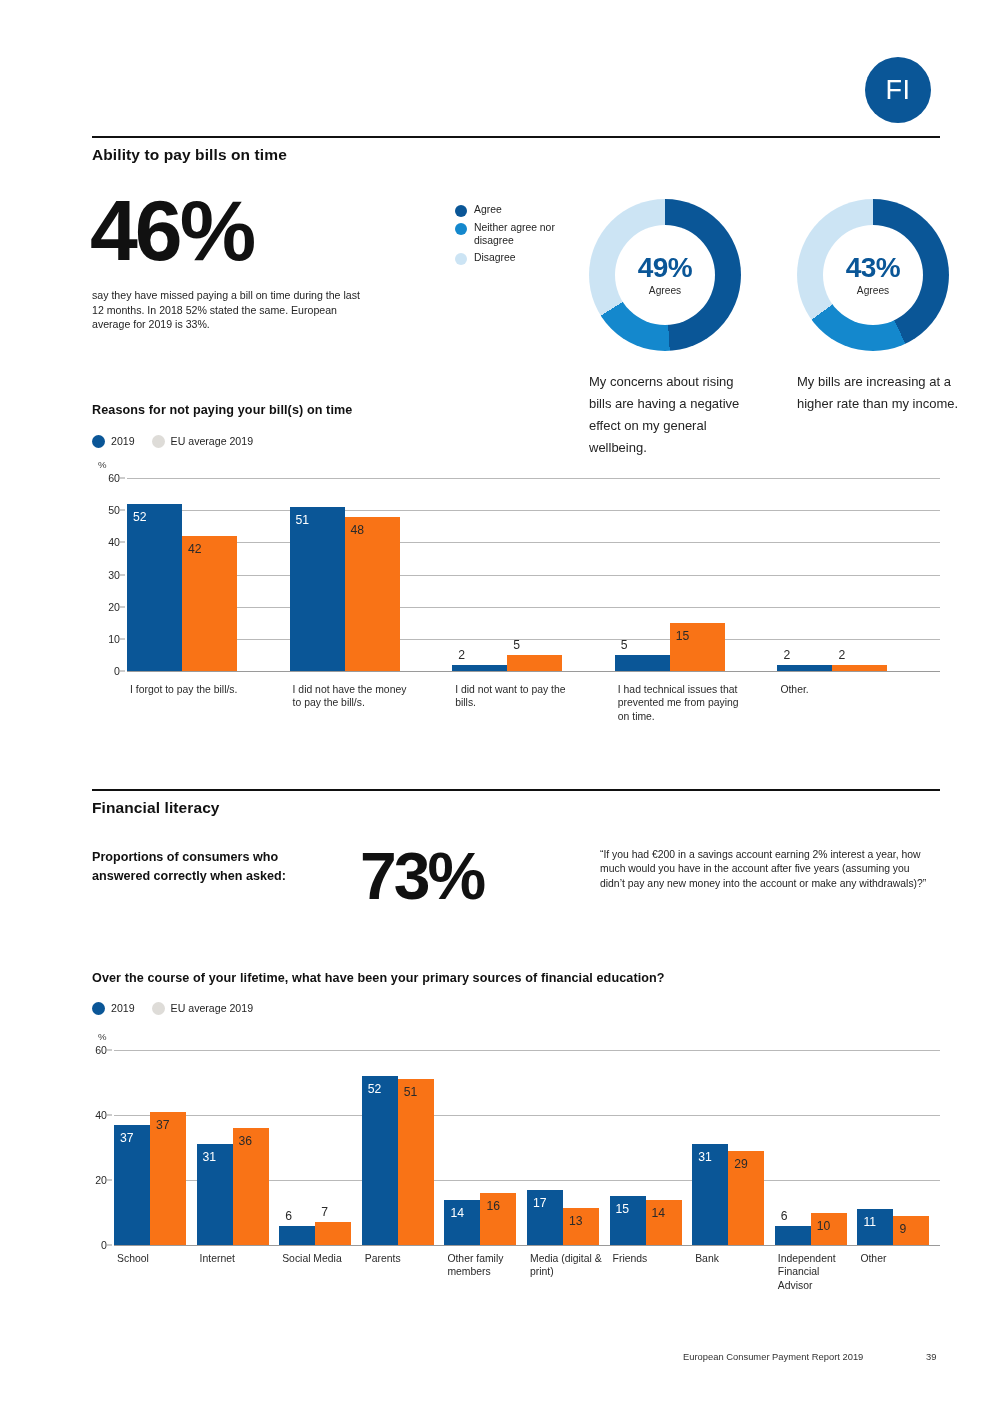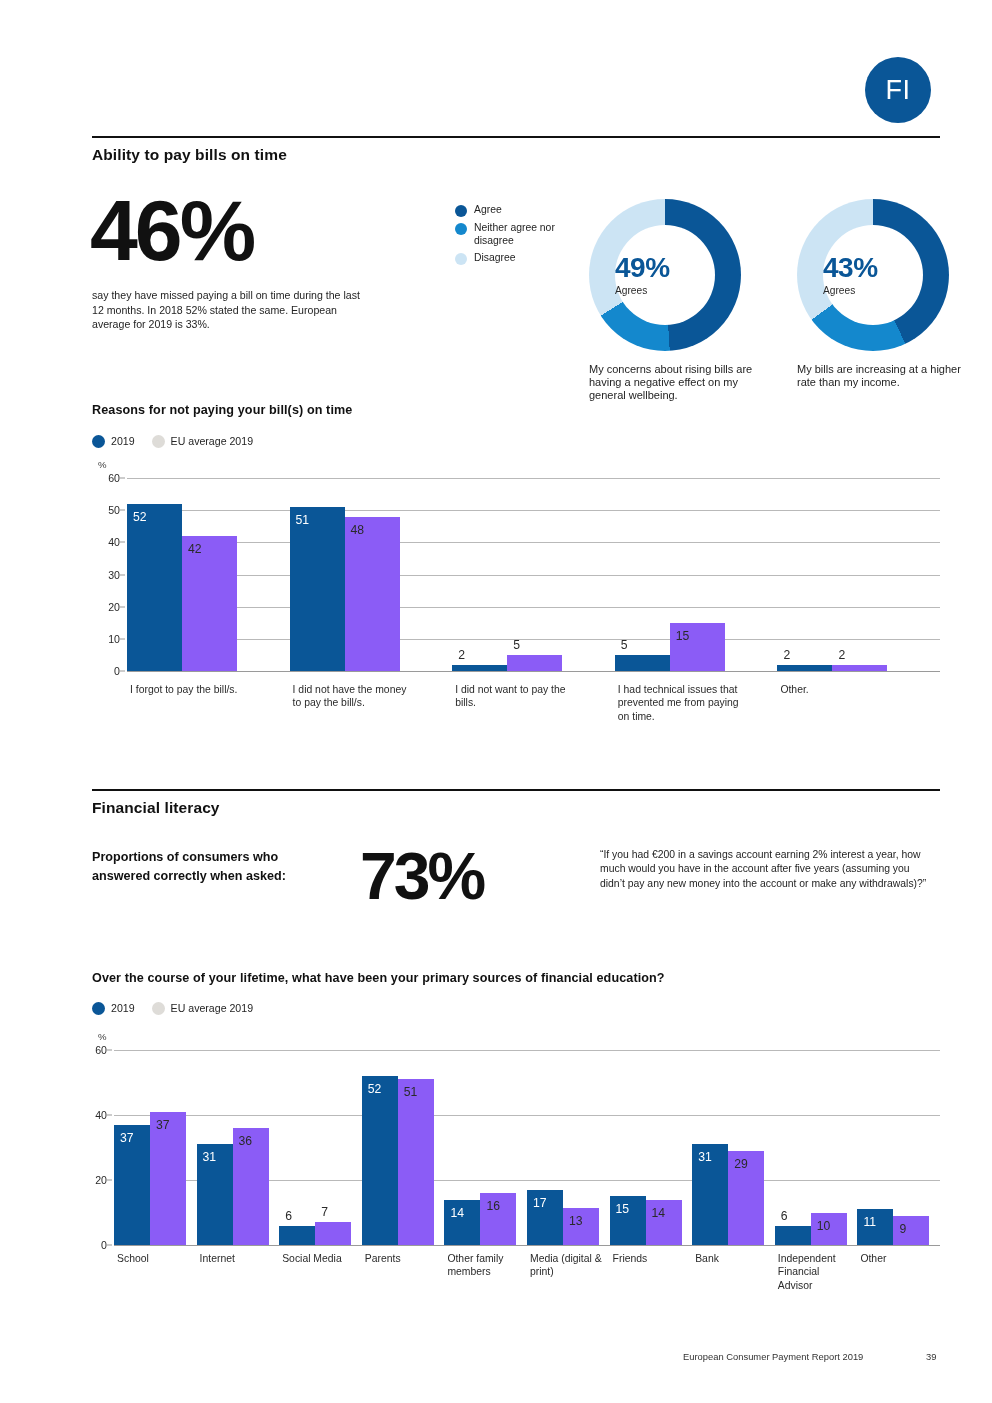--- a/index.html
+++ b/index.html
@@ -50,27 +50,27 @@
     width:12px;height:12px;border-radius:50%;margin-right:7px;flex:0 0 auto;margin-top:1px;
   }
   .agree-legend .txt{font-size:10.4px;line-height:12.6px;color:#242424;width:86px;}
 
   
   .donut-block{position:absolute;}
   .donut{position:relative;width:152px;height:152px;border-radius:50%;}
   .donut .hole{
     position:absolute;left:50%;top:50%;transform:translate(-50%,-50%);
     width:100px;height:100px;border-radius:50%;background:#ffffff;
-    display:flex;flex-direction:column;justify-content:center;
+    display:flex;flex-direction:column;align-items:center;justify-content:center;
   }
   .donut .pct{font-size:28px;font-weight:700;color:#0a5697;line-height:1;letter-spacing:-.5px;}
   .donut .sub{font-size:10.2px;color:#2a2a2a;margin-top:3px;}
   .donut-caption{
-    margin-top:12px;width:170px;
-    font-size:11px;line-height:13px;color:#242424;
+    margin-top:20px;width:170px;
+    font-size:13px;line-height:22px;color:#242424;
   }
 
   
   .chart{position:absolute;}
   .chart-legend{display:flex;align-items:center;gap:7px;font-size:10.6px;color:#242424;}
   .chart-legend .item{display:flex;align-items:flex-start;gap:6px;margin-right:10px;}
   .chart-legend .swatch{width:13px;height:13px;border-radius:50%;}
   .axis-unit{font-size:9.6px;color:#3a3a3a;}
 
   .plot{position:relative;}
@@ -78,21 +78,21 @@
   .gridline.zero{background:#9a9a9a;}
   .ytick{
     position:absolute;right:100%;margin-right:7px;
     font-size:10.6px;color:#2a2a2a;transform:translateY(-50%);
     white-space:nowrap;
   }
   .ytick-dash{position:absolute;right:100%;margin-right:2px;width:5px;height:1px;background:#9a9a9a;transform:translateY(-50%);}
 
   .bar{position:absolute;bottom:0;}
   .bar.blue{background:#0a5697;}
-  .bar.grey{background:#8b5cf6;text-align:right;}
+  .bar.grey{background:#f97316;text-align:right;}
   .bar .val{
     position:absolute;left:6px;font-size:12.2px;line-height:1;white-space:nowrap;
   }
   .bar.blue .val{color:#ffffff;top:7px;}
   .bar.grey .val{color:#2a2a2a;top:7px;}
   .bar .val.above{top:-16px;color:#2a2a2a;left:6px;}
 
   .catlabel{
     position:absolute;font-size:10.4px;line-height:13.4px;color:#2a2a2a;
   }

